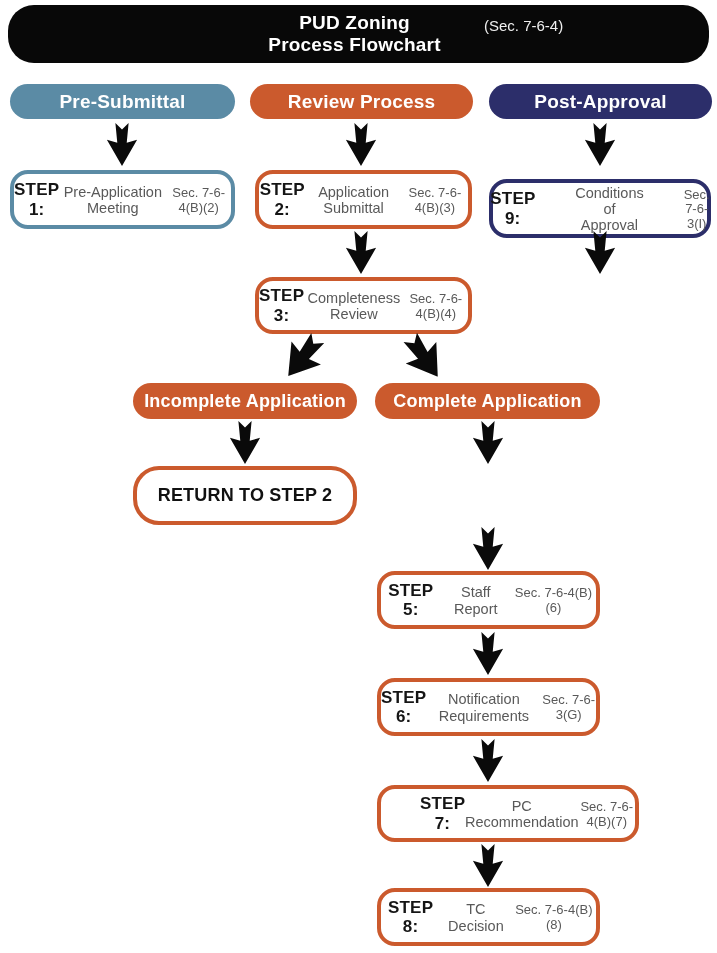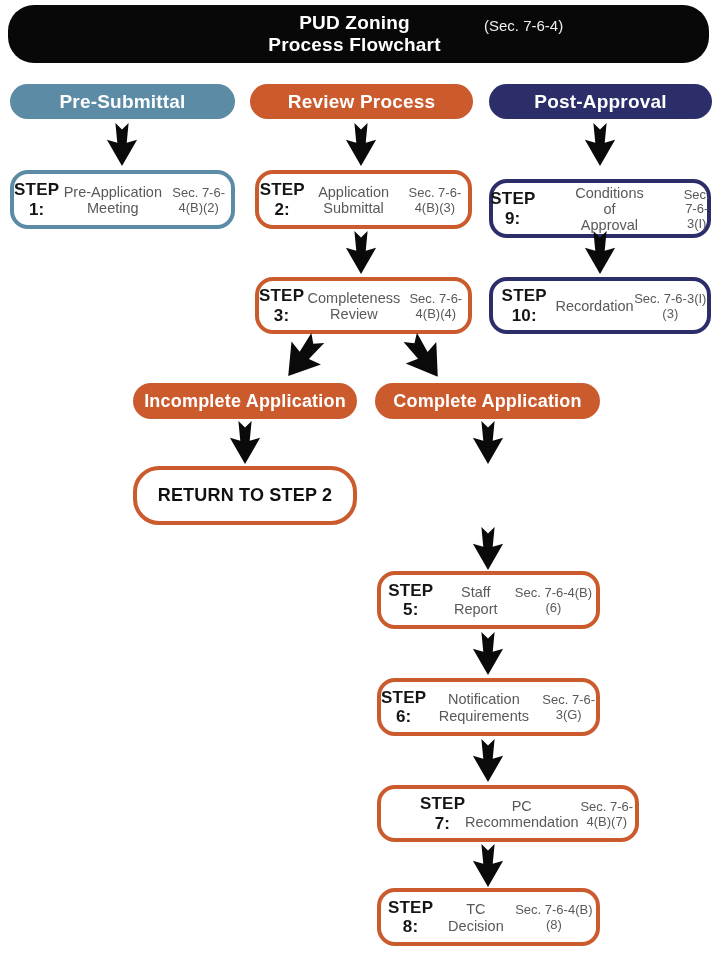--- a/index.html
+++ b/index.html
@@ -118,25 +118,20 @@
       <svg viewBox="0 0 36 46" preserveAspectRatio="none">
         <polygon fill="#0a0a0a" points="11,0 18,7 25,0 23,21 34,18 18,46 2,18 13,21"></polygon>
       </svg>
     </div>
 
   <div class="step-box bd-orange" style="left:255px;top:277px;width:209px;height:49px;">
     <div class="step-title">STEP 3:</div>
     <div class="step-name">Completeness Review</div>
     <div class="step-sec">Sec. 7-6-4(B)(4)</div>
   </div>
-  <div class="step-box bd-navy" style="left:489px;top:277px;width:214px;height:49px;">
-    <div class="step-title">STEP 10:</div>
-    <div class="step-name">Recordation</div>
-    <div class="step-sec">Sec. 7-6-3(I)(3)</div>
-  </div>
 
   <div class="arrow diag" style="left:282px;top:333px;transform:rotate(38deg);">
       <svg viewBox="0 0 36 46" preserveAspectRatio="none">
         <polygon fill="#0a0a0a" points="11,0 18,7 25,0 23,21 34,18 18,46 2,18 13,21"></polygon>
       </svg>
     </div>
   <div class="arrow diag" style="left:403px;top:333px;transform:rotate(-35deg);">
       <svg viewBox="0 0 36 46" preserveAspectRatio="none">
         <polygon fill="#0a0a0a" points="11,0 18,7 25,0 23,21 34,18 18,46 2,18 13,21"></polygon>
       </svg>

